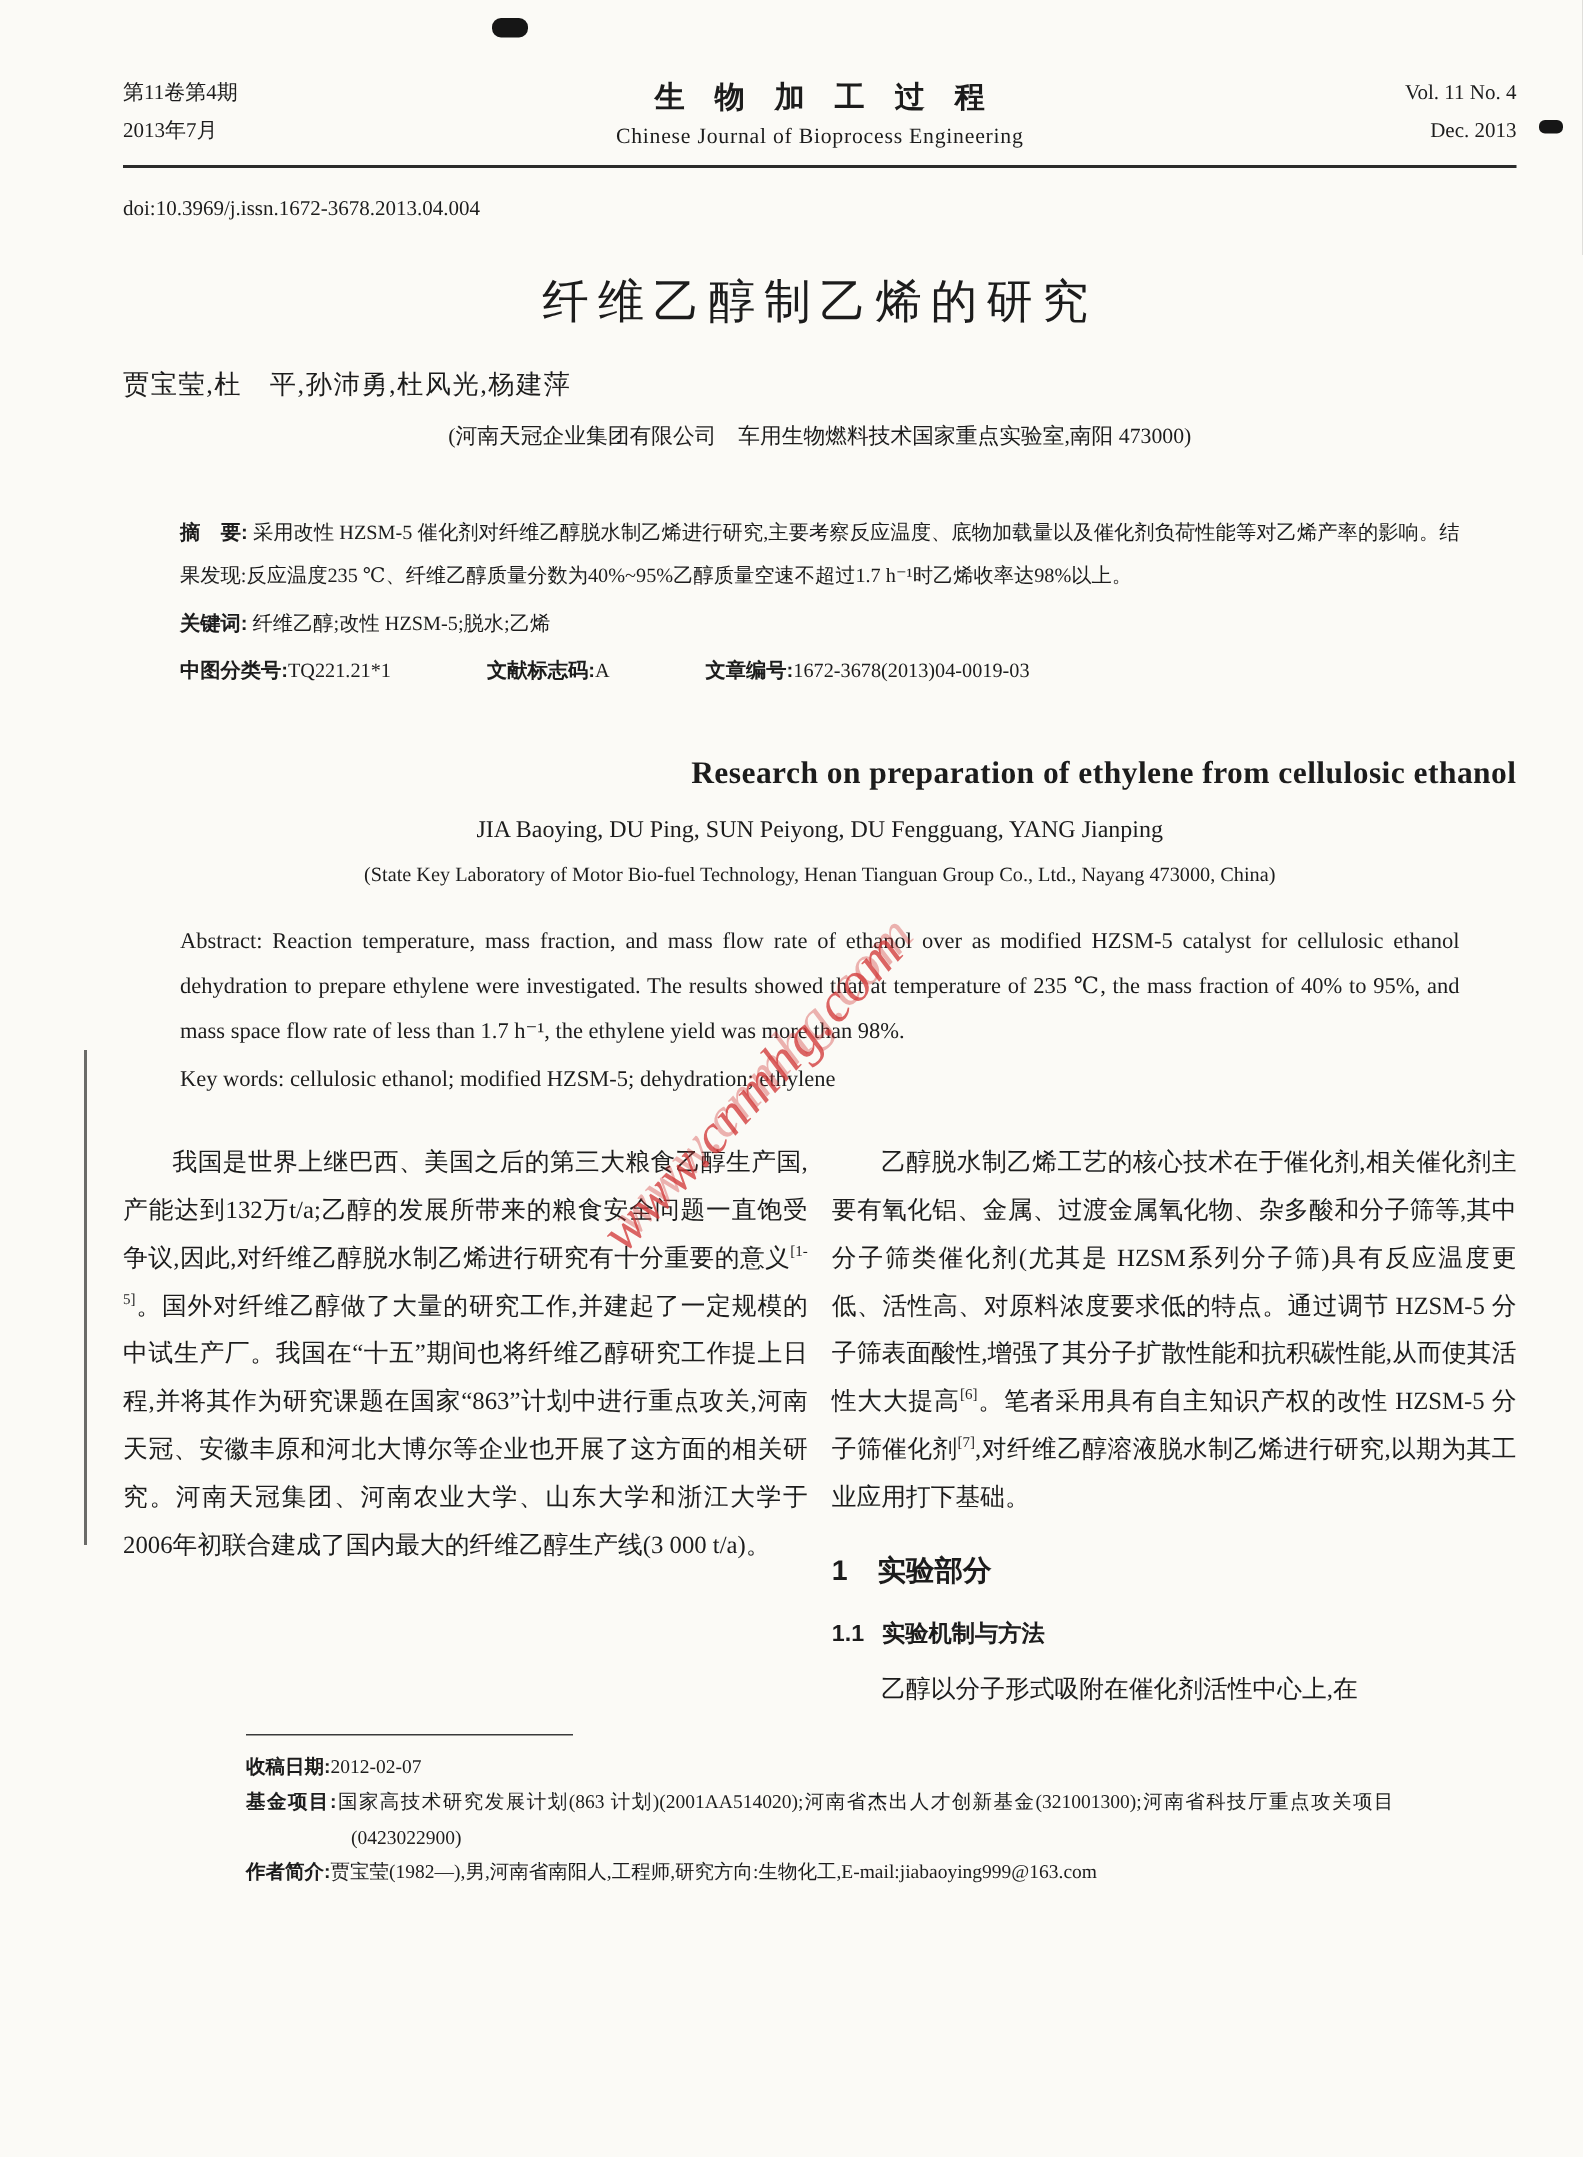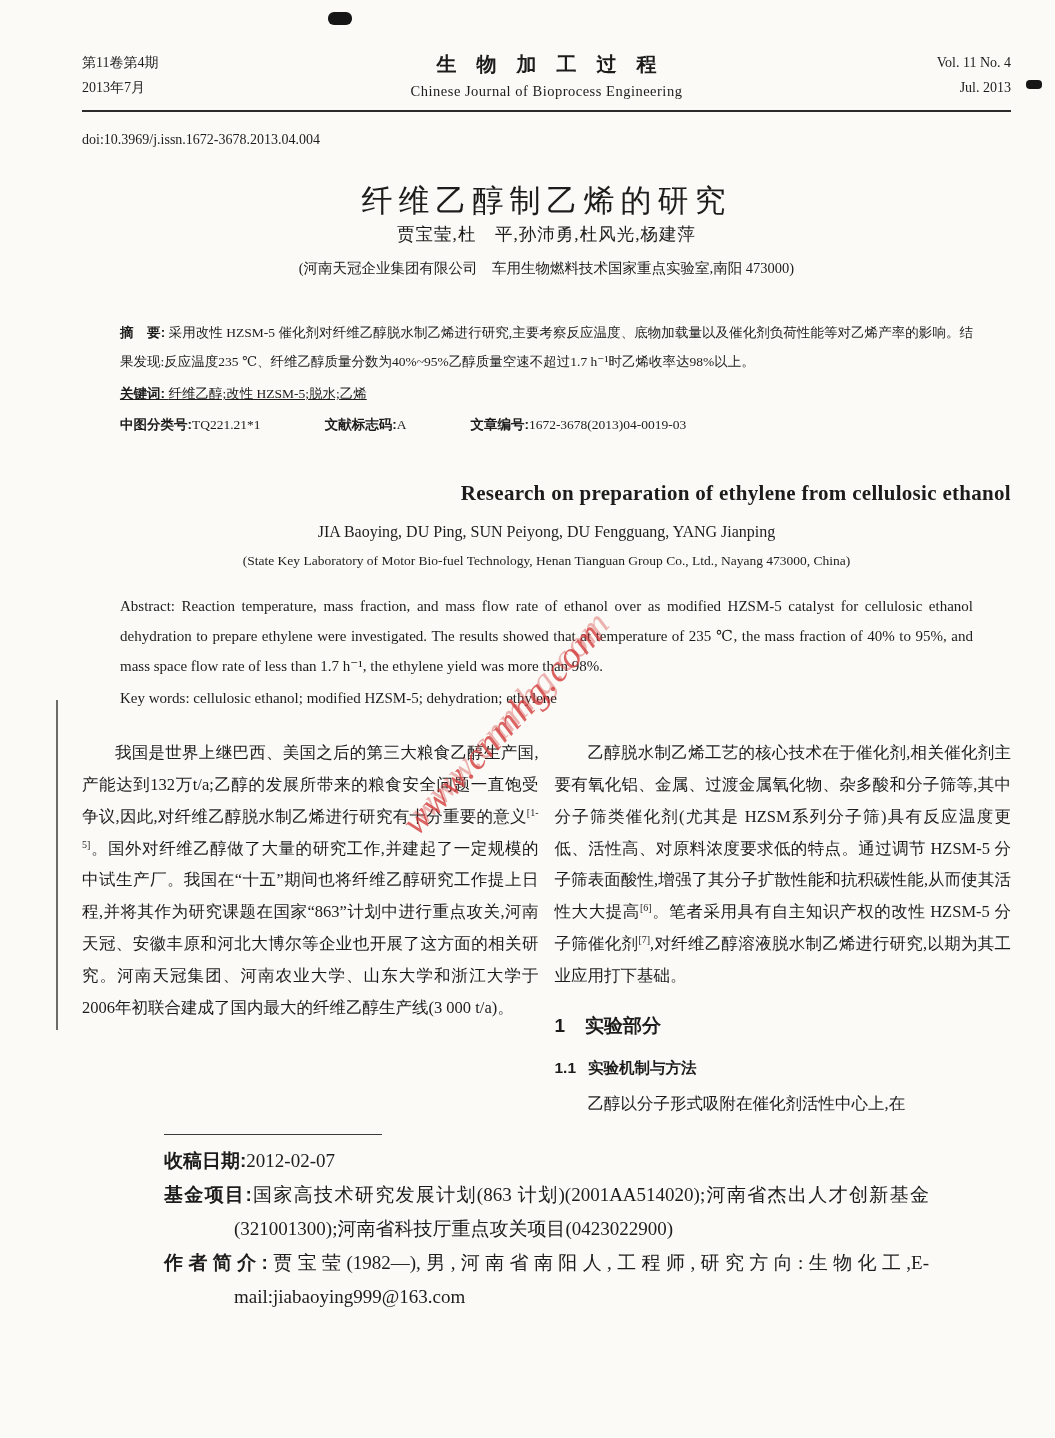--- a/index.html
+++ b/index.html
@@ -40,29 +40,29 @@
   .journal-title-cn { font-size: 20px; font-weight: 600; letter-spacing: 20px; margin-right: -20px; }
   .journal-title-en { font-size: 14.5px; margin-top: 5px; letter-spacing: 0.5px; }
 
   .doi { margin-top: 20px; font-size: 14px; }
 
   .title-cn {
     margin: 32px 0 0 0; text-align: center; font-weight: 400;
     font-family: "Liberation Sans", "DejaVu Sans", sans-serif;
     font-size: 31px; letter-spacing: 6px;
   }
-  .authors-cn { text-align: center; font-size: 17.5px; letter-spacing: 1px; }
+  .authors-cn { margin-top: 22px; font-size: 17.5px; letter-spacing: 1px; }
   .affiliation-cn { margin-top: 13px; text-align: center; font-size: 14.5px; }
 
   .label-hei { font-weight: 700; font-family: "Liberation Sans", "DejaVu Sans", sans-serif; }
 
   .abstract-cn {
     margin: 40px 38px 0 38px; font-size: 13.5px; line-height: 2.15; text-align: justify;
   }
-  .keywords-cn { margin: 4px 38px 0 38px; font-size: 13.5px; line-height: 2.1; text-decoration: underline; }
+  .keywords-cn { margin: 4px 38px 0 38px; font-size: 13.5px; line-height: 2.1; }
   .clc-row { margin: 2px 38px 0 38px; font-size: 13.5px; line-height: 2.1; display: flex; }
   .clc-item { margin-right: 64px; white-space: nowrap; }
   .clc-item:last-child { margin-right: 0; }
 
   .title-en { margin: 42px 0 0 0; text-align: right; font-size: 21px; font-weight: 700; letter-spacing: 0.3px; }
   .authors-en { margin-top: 17px; text-align: center; font-size: 16px; }
   .affiliation-en { margin-top: 12px; text-align: center; font-size: 13.5px; }
 
   .abstract-en { margin: 22px 38px 0 38px; font-size: 15px; line-height: 2.0; text-align: justify; }
   .keywords-en { margin: 2px 38px 0 38px; font-size: 15px; line-height: 2.0; }
@@ -77,21 +77,21 @@
     margin: 16px 0 8px 0; font-family: "Liberation Sans", "DejaVu Sans", sans-serif;
     font-weight: 700; font-size: 19px; text-indent: 0;
   }
   .sec-h1 .sec-num { margin-right: 20px; }
   .sec-h2 {
     margin: 2px 0 6px 0; font-family: "Liberation Sans", "DejaVu Sans", sans-serif;
     font-weight: 700; font-size: 15.5px; text-indent: 0;
   }
   .sec-h2 .sec-num2 { margin-right: 12px; }
 
-  .page-footer { margin: 14px 82px 0 82px; font-size: 19px; line-height: 1.78; }
+  .page-footer { margin: 14px 82px 0 82px; font-size: 13px; line-height: 1.78; }
   .footer-rule { width: 218px; border-top: 1.5px solid #3a3a3a; margin-bottom: 9px; }
   .footer-line { text-align: justify; }
   .footer-line.hang { padding-left: 70px; text-indent: -70px; }
 </style>
 </head>
 <body>
 
 <div class="page">
 
   <div class="artifact a1"></div>
@@ -109,21 +109,21 @@
       <div class="jh-left">
         <div>第11卷第4期</div>
         <div>2013年7月</div>
       </div>
       <div class="jh-center">
         <div class="journal-title-cn">生物加工过程</div>
         <div class="journal-title-en">Chinese Journal of Bioprocess Engineering</div>
       </div>
       <div class="jh-right">
         <div>Vol. 11 No. 4</div>
-        <div>Jul. 2013</div>
+        <div>Dec. 2013</div>
       </div>
     </header>
 
     <div class="doi">doi:10.3969/j.issn.1672-3678.2013.04.004</div>
 
     <h1 class="title-cn">纤维乙醇制乙烯的研究</h1>
     <div class="authors-cn">贾宝莹,杜　平,孙沛勇,杜风光,杨建萍</div>
     <div class="affiliation-cn">(河南天冠企业集团有限公司　车用生物燃料技术国家重点实验室,南阳 473000)</div>
 
     <div class="abstract-cn">

